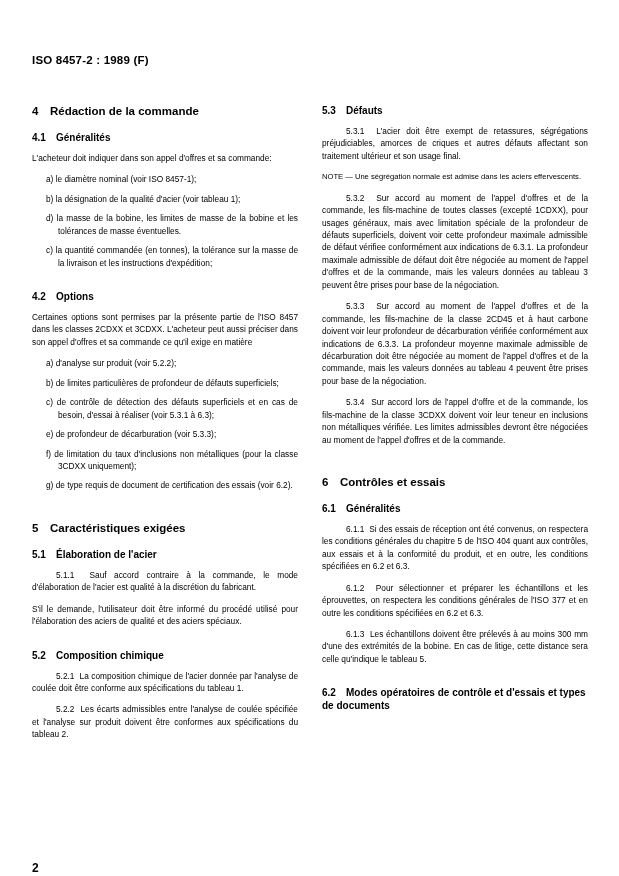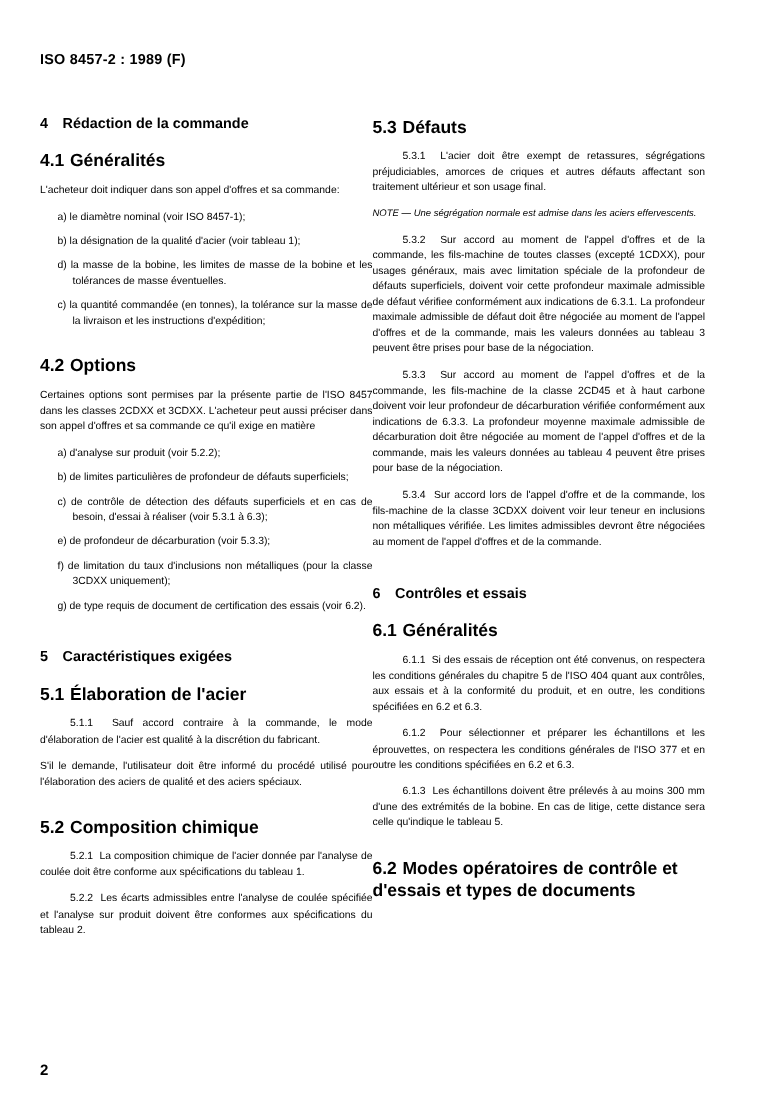--- a/index.html
+++ b/index.html
@@ -10,38 +10,39 @@
   body {
     width: 619px;
     height: 876px;
     font-family: "Liberation Sans", sans-serif;
     color: #000000;
     position: relative;
     overflow: hidden;
   }
   .page {
     position: absolute;
-    left: 0; top: 4px;
+    left: 0; top: 16px;
     width: 619px;
     height: 816px;
   }
   .header {
     position: absolute;
     left: 32px;
     top: 38px;
     font-size: 11.5px;
     font-weight: bold;
     letter-spacing: 0.2px;
   }
   .columns {
     position: absolute;
     left: 32px;
     top: 88px;
     width: 556px;
     display: flex;
+    gap: 24px;
   }
   .col {
     width: 266px;
   }
   .footer-page {
     position: absolute;
     left: 32px;
     top: 845px;
     font-size: 12px;
     font-weight: bold;
@@ -52,21 +53,21 @@
     font-size: 11.5px;
     font-weight: bold;
     margin: 0 0 12px 0;
     line-height: 1.3;
   }
   h2.clause .num {
     display: inline-block;
     width: 18px;
   }
   h3.sub {
-    font-size: 14px;
+    font-size: 10px;
     font-weight: bold;
     margin: 0 0 8px 0;
     line-height: 1.3;
   }
   h3.sub .num {
     display: inline-block;
     width: 24px;
   }
   p.para {
     font-size: 8.3px;
@@ -77,21 +78,20 @@
   }
   p.para .lbl {
     font-weight: normal;
     padding-left: 24px;
   }
   p.note {
     font-size: 7.6px;
     line-height: 1.5;
     margin: 0 0 9px 0;
     text-align: justify;
-    font-style: italic;
   }
   ul.items {
     list-style: none;
     margin: 0 0 9px 0;
     padding: 0;
   }
   ul.items li {
     font-size: 8.3px;
     line-height: 1.5;
     text-align: justify;

